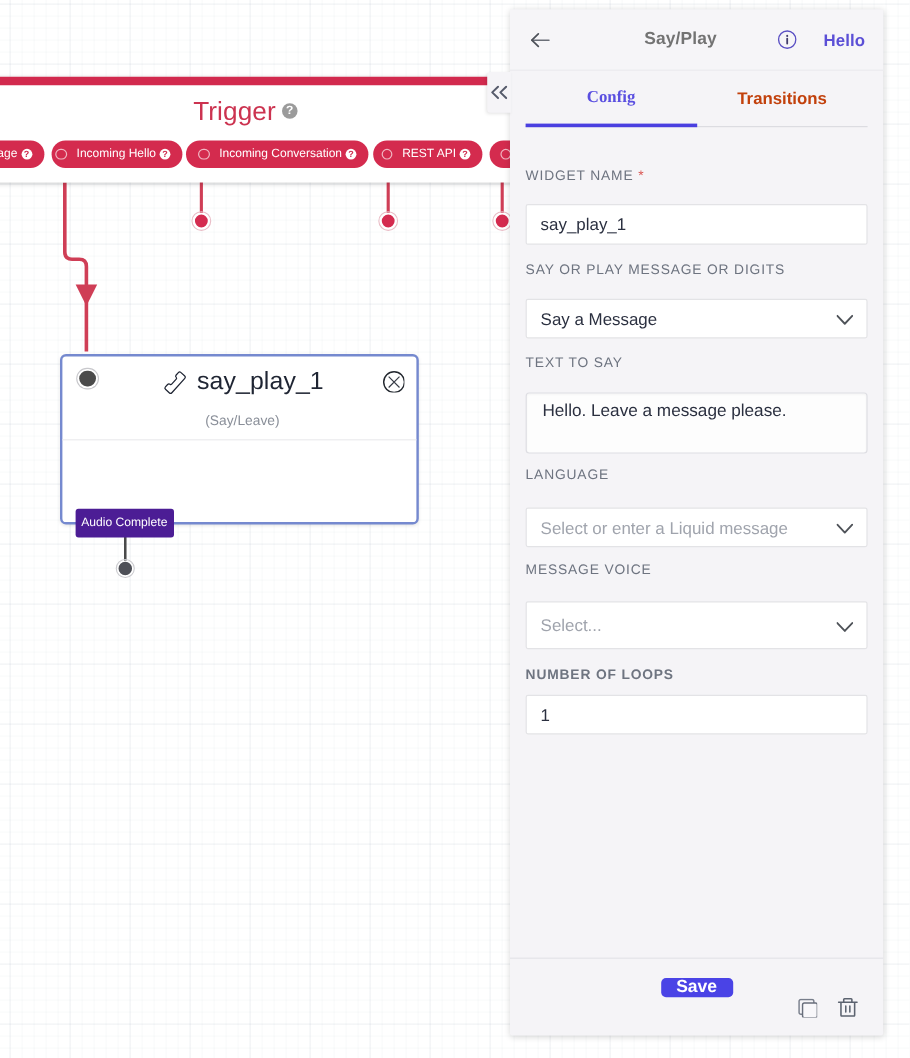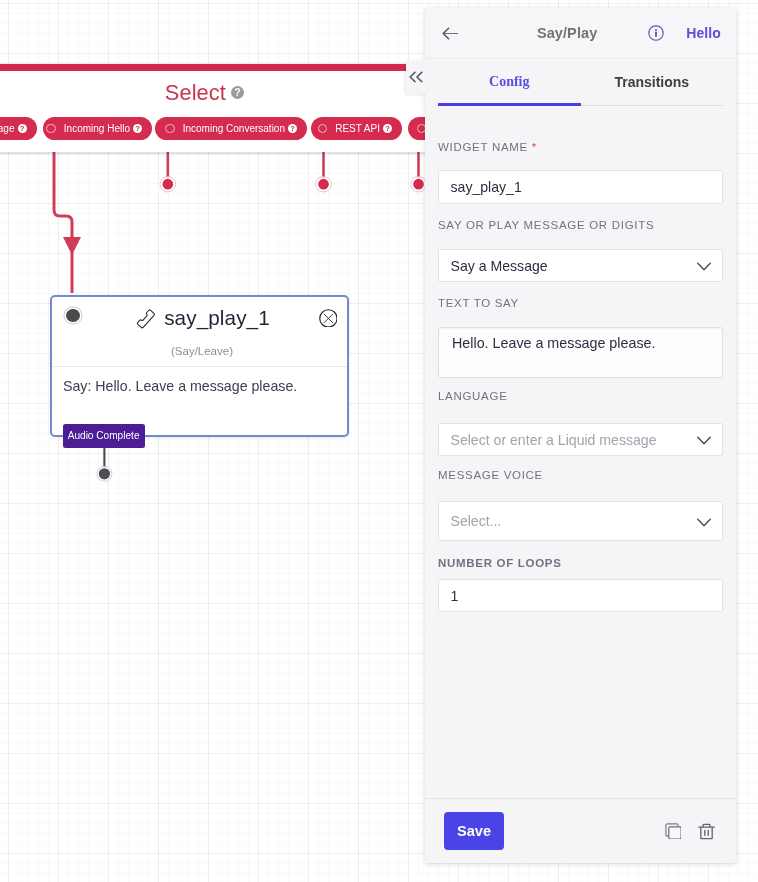--- a/index.html
+++ b/index.html
@@ -51,38 +51,38 @@
   
   .panel{position:absolute;left:425px;top:8px;width:311px;height:855px;background:#f5f4f7;
     box-shadow:0 1px 5px rgba(0,0,0,0.16);display:flex;flex-direction:column;border-radius:2px;}
   .panel-head{height:51px;display:flex;align-items:center;padding:0 14px;box-sizing:border-box;
     background:#f6f5f8;border-bottom:1px solid #ebeaee;}
   .panel-back{width:17px;height:13px;display:flex;align-items:center;justify-content:center;margin-left:3px;}
   .panel-title{flex:1;text-align:center;font-size:14.5px;font-weight:bold;color:#737373;padding-left:33px;letter-spacing:0.1px;}
   .panel-info{width:16px;height:16px;margin-right:22px;margin-left:6px;display:flex;align-items:center;}
   .panel-hide{font-size:14px;color:#5b4fd6;font-weight:bold;letter-spacing:0.1px;margin-right:1px;}
   .tabs{display:flex;position:relative;margin:0 13px;height:47px;align-items:flex-start;padding-top:16px;box-sizing:border-box;}
-  .tab{flex:1;text-align:center;font-size:14px;font-weight:bold;color:#404040;line-height:1;}
+  .tab{flex:1;text-align:center;font-size:14px;font-weight:bold;color:#c2410c;line-height:1;}
   .tab.active{color:#5a4fe0;font-family:Liberation Serif, serif;}
   .tabs-line{position:absolute;left:0;right:0;bottom:0;height:1px;background:#dcdce1;}
   .tabs-active-line{position:absolute;left:0;width:143px;bottom:0;height:3px;background:#4a3fe0;}
 
   .panel-body{flex:1;overflow:hidden;padding:0 13px;position:relative;}
   .field{position:absolute;left:13px;right:13px;}
   .field-label{font-size:11.5px;letter-spacing:0.7px;color:#6e7480;text-transform:uppercase;line-height:1;}
   .req{color:#d9534f;}
   .inp{background:#fff;border:1px solid #e3e3e6;border-radius:2px;display:flex;align-items:center;
     padding:0 11.5px;font-size:14.1px;color:#2b3040;box-sizing:border-box;}
   .inp.sel{justify-content:space-between;padding-right:11px;}
   .inp .ph{color:#a0a4ad;}
   .chev{width:14px;height:9px;flex:none;margin-top:2px;}
   .ta{background:#fdfdfd;border:1px solid #dedee3;border-radius:3px;padding:7px 13px;
     font-size:14.3px;color:#2b3040;box-sizing:border-box;box-shadow:inset 0 1px 2px rgba(0,0,0,0.04);}
 
-  .panel-foot{height:65px;border-top:1px solid #e4e4e8;display:flex;align-items:center;padding:16px 19px;box-sizing:border-box;}
+  .panel-foot{height:65px;border-top:1px solid #e4e4e8;display:flex;align-items:center;padding:16px 19px;box-sizing:border-box;flex-direction:column;}
   .save{background:#4a43e6;color:#fff;font-size:14.6px;font-weight:bold;border-radius:4px;
     width:60px;height:38px;display:flex;align-items:center;justify-content:center;}
   .foot-icons{margin-left:auto;display:flex;gap:17px;align-items:center;margin-right:2px;}
 
   
   .collapse{position:absolute;left:405.7px;top:60.1px;width:20px;height:34.3px;background:#f5f4f7;
     border-radius:3px 0 0 3px;box-shadow:-1px 1px 3px rgba(0,0,0,0.10);display:flex;align-items:center;justify-content:center;}
 </style>
 </head>
 <body>
@@ -103,21 +103,21 @@
     <circle cx="418.5" cy="184.2" r="6.1" fill="#d42b4f" stroke="#fff" stroke-width="1.5"></circle>
     <circle cx="418.5" cy="184.2" r="7.8" fill="none" stroke="#e9bcc6" stroke-width="0.9"></circle>
     <path d="M104.4 447 L104.4 470" stroke="#4a4a4a" stroke-width="2.1" fill="none"></path>
     <circle cx="104.4" cy="473.8" r="6.2" fill="#4e5057" stroke="#fff" stroke-width="1.1"></circle>
     <circle cx="104.4" cy="473.8" r="7.5" fill="none" stroke="#cacace" stroke-width="0.9"></circle>
   </svg>
 
   <div class="trigger">
     <div class="trigger-bar"></div>
     <div class="trigger-head">
-      <span class="trigger-title">Select</span>
+      <span class="trigger-title">Trigger</span>
       <span class="help-dot">?</span>
     </div>
   </div>
   <div class="trigger-pills" id="pills">
       <div class="pill" style="left: -78px; width: 114.5px; justify-content: flex-end;">
         <span style="flex:none">Incoming Message</span>
         <span class="q">?</span>
       </div>
       <div class="pill" style="left: 43px; width: 109px; justify-content: flex-end;">
         <span class="ring"></span>
@@ -150,21 +150,20 @@
         </g>
       </svg>
       <span class="widget-name">say_play_1</span>
     </div>
     <div class="widget-sub">(Say/Leave)</div>
     <svg class="widget-close" viewBox="0 0 20 20">
       <circle cx="10" cy="10" r="9.2" fill="none" stroke="#23282f" stroke-width="1.25"></circle>
       <path d="M5.2 5.2 L14.8 14.8 M14.8 5.2 L5.2 14.8" stroke="#3a3f48" stroke-width="1.05"></path>
     </svg>
     <div class="widget-divider"></div>
-    <div class="widget-body">Say: Hello. Leave a message please.</div>
   </div>
   <div class="tooltip">Audio Complete</div>
 
   <div class="panel">
     <div class="panel-head">
       <span class="panel-back">
 <svg width="17" height="13" viewBox="0 0 17 13">
             <path d="M1.2 6.5 H15.5" stroke="#6b6f78" stroke-width="1.2" stroke-linecap="round"></path>
             <path d="M6.6 1.3 L1.2 6.5 L6.6 11.7" stroke="#4d5159" stroke-width="1.45" fill="none" stroke-linecap="round" stroke-linejoin="round"></path>
           </svg>

